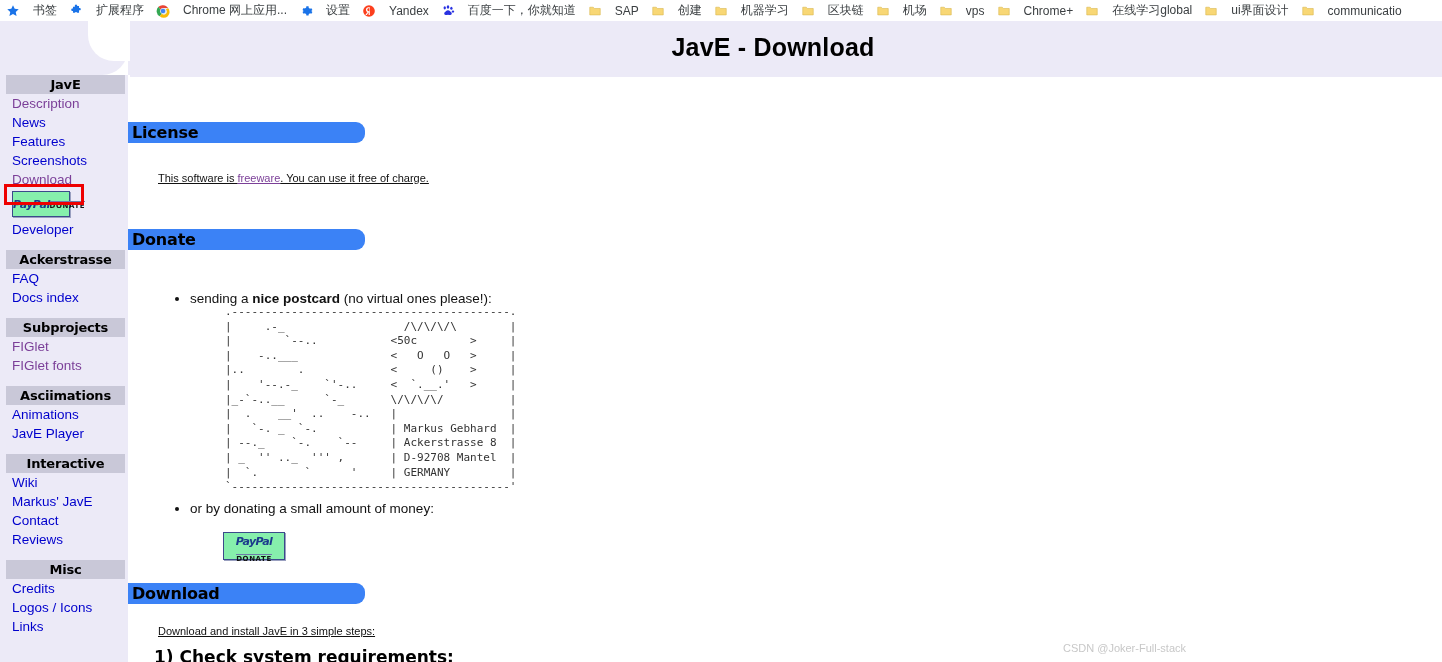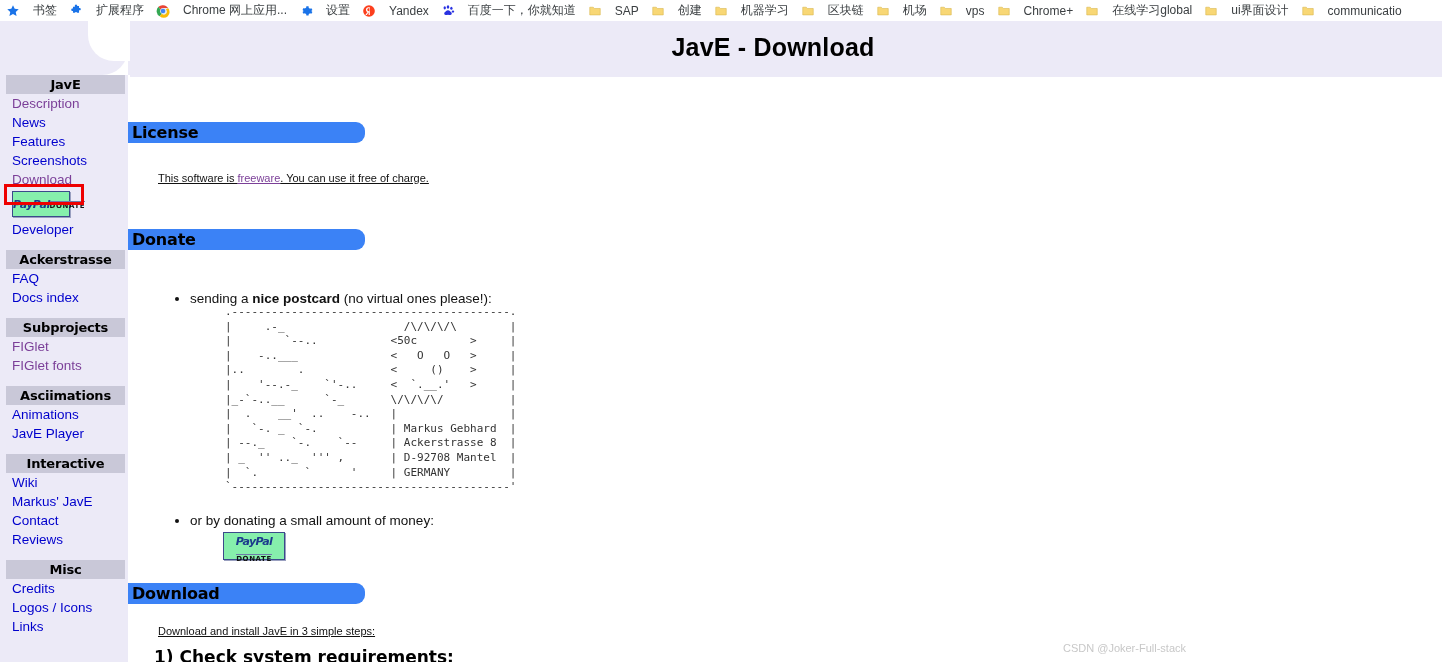--- a/index.html
+++ b/index.html
@@ -415,21 +415,21 @@
 |..        .             &lt;     ()    &gt;     |
 |    '--.-_    `'-..     &lt;  `.__.'   &gt;     |
 |_-`-..__      `-_       \/\/\/\/          |
 |  .    __'  ..    -..   |                 |
 |   `-. _  `-.           | Markus Gebhard  |
 | --._    `-.    `--     | Ackerstrasse 8  |
 | _  '' .._  ''' ,       | D-92708 Mantel  |
 |  `.       `      '     | GERMANY         |
 `------------------------------------------'</pre>
 
-    <ul class="bullets" style="position:absolute; left:26px; top:434px; margin:0;">
+    <ul class="bullets" style="position:absolute; left:26px; top:422px; margin:0;">
       <li>or by donating a small amount of money:</li>
     </ul>
 
     <button class="paypal-btn big" style="position:absolute; left:95px; top:455px;">
       <span class="pp-top">PayPal</span>
       <span class="pp-bot">DONATE</span>
     </button>
 
     <div class="sec-head" style="position:absolute; left:0px; top:506px;">
       <span>Download</span>

